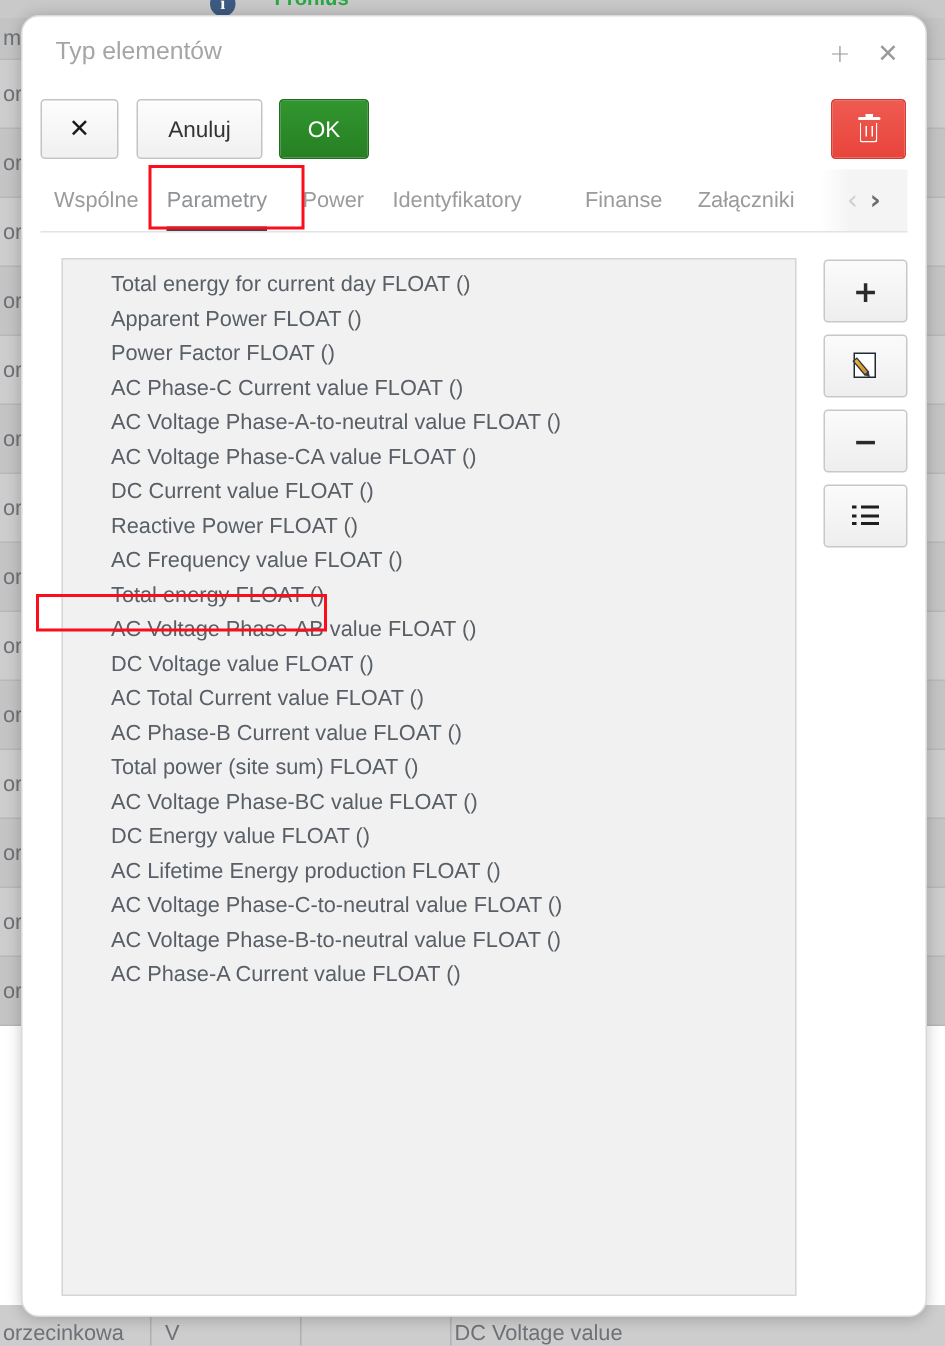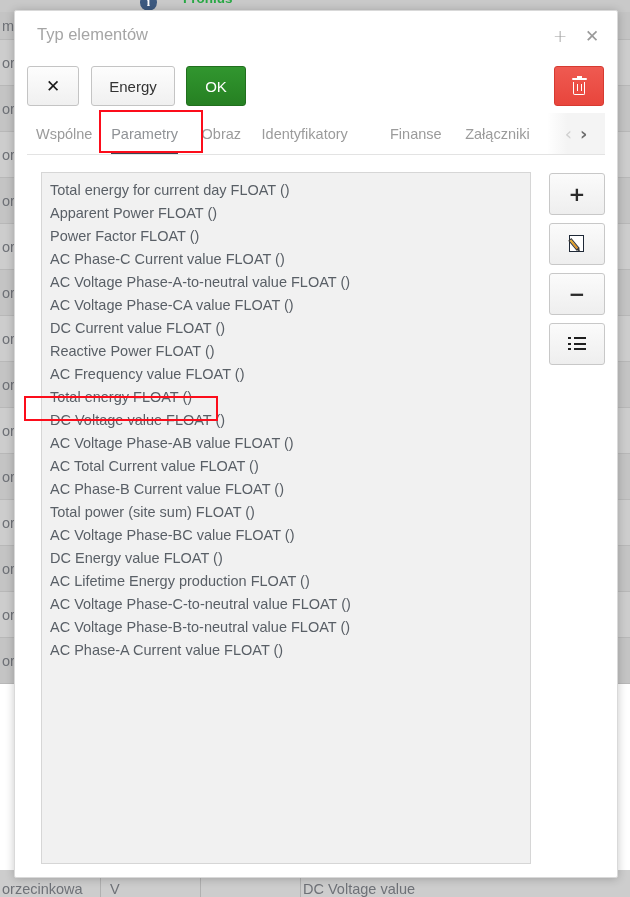--- a/index.html
+++ b/index.html
@@ -56,21 +56,21 @@
     position: absolute; top: 0; bottom: 0; width: 1px; background: #b0b0b0;
   }
 
   
   #dialog {
     position: absolute;
     left: 14px; top: 10px;
     width: 604px; height: 868px;
     background: #ffffff;
     border: 1px solid #d9d9d9;
-    border-radius: 2px;
+    border-radius: 12px;
     box-shadow: 0 1px 10px rgba(0,0,0,0.22);
   }
 
   .dlg-header {
     position: relative;
     height: 46px;
   }
   .dlg-title {
     position: absolute; left: 22px; top: 14px;
     font-size: 16.5px; color: #a5a5a5; font-weight: normal;
@@ -186,20 +186,21 @@
   }
   .param-item {
     height: 23px;
     line-height: 23px;
     padding-left: 8px;
     font-size: 14.5px;
     color: #595f66;
     white-space: nowrap;
     cursor: pointer;
     font-family: "Liberation Sans", sans-serif;
+    margin-left: 24px;
   }
 
   .side-tools {
     position: absolute; right: 0; top: 1px;
     width: 56px;
   }
   .tool-btn {
     width: 56px; height: 42px;
     margin-bottom: 8px;
     border: 1px solid #c8c8c8;
@@ -330,41 +331,41 @@
 <div id="dialog">
 
   <div class="dlg-header">
     <div class="dlg-title">Typ elementów</div>
     <div class="hdr-btn hdr-plus">+</div>
     <div class="hdr-btn hdr-close">✕</div>
   </div>
 
   <div class="dlg-toolbar">
     <button class="btn btn-x">✕</button>
-    <button class="btn btn-cancel">Energy</button>
+    <button class="btn btn-cancel">Anuluj</button>
     <button class="btn btn-ok">OK</button>
     <button class="btn btn-delete">
       <span class="trash-icon">
         <span class="trash-handle"></span>
         <span class="trash-lid"></span>
         <span class="trash-body"></span>
       </span>
     </button>
   </div>
 
   <div class="dlg-tabs">
     <div id="tab-strip">
         <div class="tab" style="left: 0px;">
           <span>Wspólne</span>
         </div>
         <div class="tab active" style="left: 75.2px;">
           <span>Parametry</span>
         </div>
         <div class="tab" style="left: 165.6px;">
-          <span>Obraz</span>
+          <span>Power</span>
         </div>
         <div class="tab" style="left: 225.6px; text-align: right;">
           <span>Identyfikatory</span>
         </div>
         <div class="tab" style="left: 354px; text-align: center;">
           <span>Finanse</span>
         </div>
         <div class="tab" style="left: 429.2px;">
           <span>Załączniki</span>
         </div>
@@ -380,22 +381,22 @@
         <div class="param-item">Total energy for current day FLOAT ()</div>
         <div class="param-item">Apparent Power FLOAT ()</div>
         <div class="param-item">Power Factor FLOAT ()</div>
         <div class="param-item">AC Phase-C Current value FLOAT ()</div>
         <div class="param-item">AC Voltage Phase-A-to-neutral value FLOAT ()</div>
         <div class="param-item">AC Voltage Phase-CA value FLOAT ()</div>
         <div class="param-item">DC Current value FLOAT ()</div>
         <div class="param-item">Reactive Power FLOAT ()</div>
         <div class="param-item">AC Frequency value FLOAT ()</div>
         <div class="param-item">Total energy FLOAT ()</div>
+        <div class="param-item">AC Voltage Phase-AB value FLOAT ()</div>
         <div class="param-item">DC Voltage value FLOAT ()</div>
-        <div class="param-item">AC Voltage Phase-AB value FLOAT ()</div>
         <div class="param-item">AC Total Current value FLOAT ()</div>
         <div class="param-item">AC Phase-B Current value FLOAT ()</div>
         <div class="param-item">Total power (site sum) FLOAT ()</div>
         <div class="param-item">AC Voltage Phase-BC value FLOAT ()</div>
         <div class="param-item">DC Energy value FLOAT ()</div>
         <div class="param-item">AC Lifetime Energy production FLOAT ()</div>
         <div class="param-item">AC Voltage Phase-C-to-neutral value FLOAT ()</div>
         <div class="param-item">AC Voltage Phase-B-to-neutral value FLOAT ()</div>
         <div class="param-item">AC Phase-A Current value FLOAT ()</div>
       </div>

